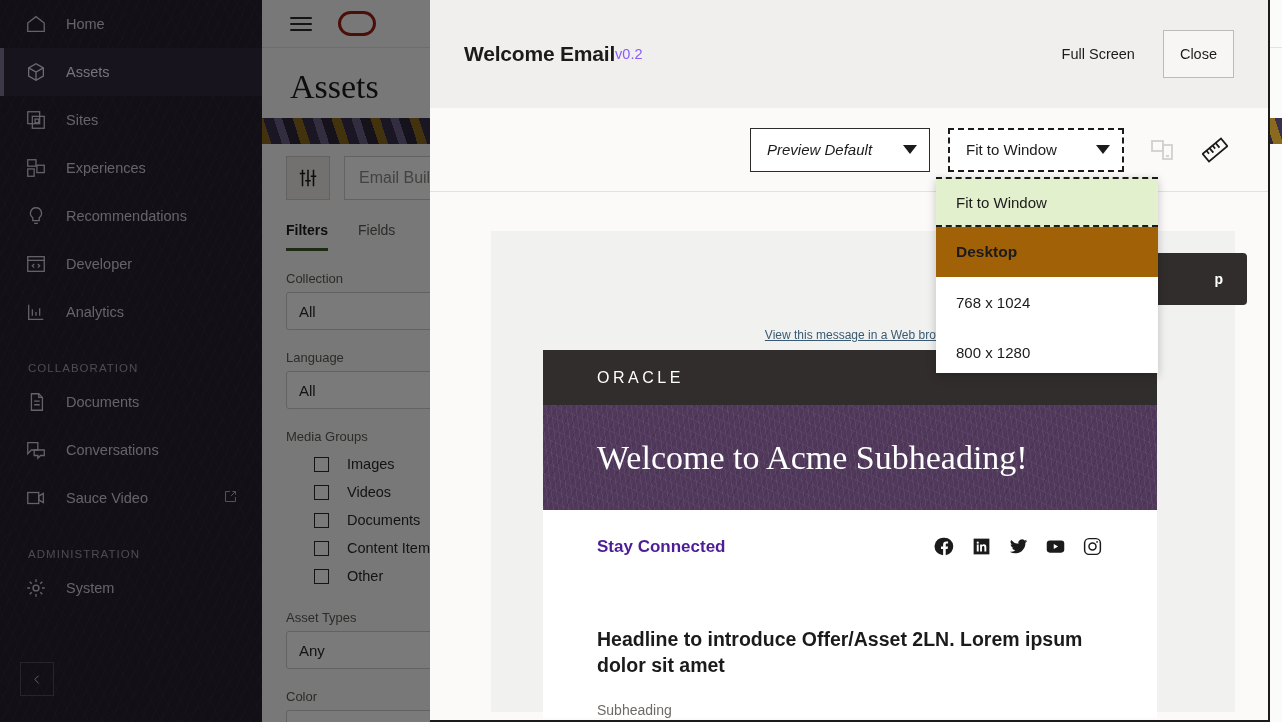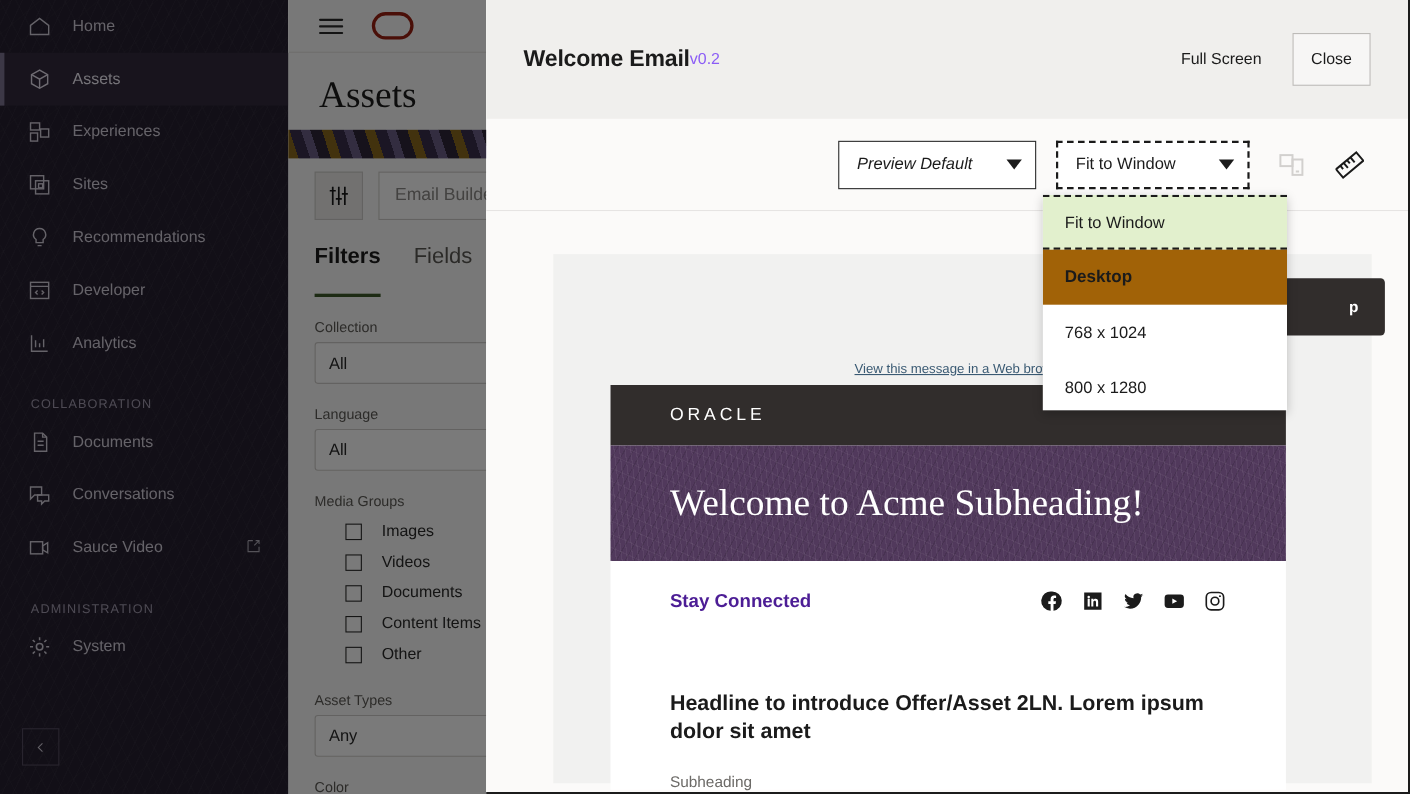--- a/index.html
+++ b/index.html
@@ -99,42 +99,42 @@
   .filter-ico-btn {
     width: 44px; height: 44px; border: 1px solid #cfcdca; background: #eeedeb;
     display:flex; align-items:center; justify-content:center; cursor:pointer;
   }
   .search-box {
     flex: 1 1 auto; height: 44px; border: 1px solid #cfcdca; background: #fff;
     display:flex; align-items:center; padding-left: 14px;
     color: #8d8b88; font-size: 16px;
   }
   .tabs { display:flex; gap: 30px; margin-top: 22px; border-bottom: 0; }
-  .tab { font-size: 20px; color: #5b5955; padding-bottom: 22px; cursor:pointer; }
+  .tab { font-size: 14px; color: #5b5955; padding-bottom: 10px; cursor:pointer; }
   .tab.active { color: #1d1d1d; font-weight: bold; border-bottom: 3px solid #3d5a2a; }
   .flab { font-size: 13px; color: #5d5b57; margin-top: 20px; margin-bottom: 6px; }
   .fselect {
     height: 38px; border: 1px solid #cfcdca; background: #fff; border-radius: 3px;
     display:flex; align-items:center; padding: 0 12px; font-size: 15px; color: #2b2b2b;
     cursor: pointer;
   }
   .cbrow { display:flex; align-items:center; height: 28px; padding-left: 28px; font-size: 14.5px; color:#2b2b2b; }
   .cbox { width: 15px; height: 15px; border: 1.7px solid #2b2b2b; margin-right: 18px; background:#fff; flex:0 0 15px;}
   .dim-overlay {
     position: absolute; left: 0; top: 0; width: 262px; height: 722px;
     background: rgba(0,0,0,.45); z-index: 40; pointer-events: none;
   }
   .dim-overlay2 {
     position: absolute; left: 262px; top: 0; width: 180px; height: 722px;
     background: rgba(0,0,0,.52); z-index: 40; pointer-events: none;
   }
 
   
   .modal {
-    position: absolute; left: 442px; top: 0; width: 840px; height: 722px;
+    position: absolute; left: 430px; top: 0; width: 840px; height: 722px;
     background: #fbfaf9; z-index: 60;
     border-right: 2px solid #1b1b1b;
     border-bottom: 2px solid #1b1b1b;
     display: flex; flex-direction: column;
     overflow: hidden;
   }
   .modal-header {
     height: 108px; background: #f0efed;
     display: flex; align-items: center; padding: 0 34px 0 34px;
     flex: 0 0 108px;
@@ -254,37 +254,37 @@
               <path d="M12 3 4 7.5v9L12 21l8-4.5v-9L12 3z"></path>
               <path d="M4 7.5 12 12l8-4.5M12 12v9"></path>
             </svg>
         </span>
         <span>Assets</span>
       </div>
 
       <div class="nav-item">
         <span class="nv-ico">
           <svg width="22" height="22" viewBox="0 0 24 24" fill="none" stroke="#b9b4bf" stroke-width="1.4">
+              <rect x="3" y="3" width="13" height="13"></rect>
+              <rect x="8" y="8" width="13" height="13"></rect>
+              <rect x="11" y="11" width="4" height="4"></rect>
+            </svg>
+        </span>
+        <span>Sites</span>
+      </div>
+
+      <div class="nav-item">
+        <span class="nv-ico">
+          <svg width="22" height="22" viewBox="0 0 24 24" fill="none" stroke="#b9b4bf" stroke-width="1.4">
               <rect x="3" y="3" width="9" height="7"></rect>
               <rect x="3" y="13" width="7" height="8"></rect>
               <rect x="13" y="9" width="8" height="8"></rect>
             </svg>
         </span>
         <span>Experiences</span>
-      </div>
-
-      <div class="nav-item">
-        <span class="nv-ico">
-          <svg width="22" height="22" viewBox="0 0 24 24" fill="none" stroke="#b9b4bf" stroke-width="1.4">
-              <rect x="3" y="3" width="13" height="13"></rect>
-              <rect x="8" y="8" width="13" height="13"></rect>
-              <rect x="11" y="11" width="4" height="4"></rect>
-            </svg>
-        </span>
-        <span>Sites</span>
       </div>
 
       <div class="nav-item">
         <span class="nv-ico">
           <svg width="22" height="22" viewBox="0 0 24 24" fill="none" stroke="#b9b4bf" stroke-width="1.4">
               <path d="M12 3a6 6 0 0 0-3.5 10.9V17h7v-3.1A6 6 0 0 0 12 3z"></path>
               <path d="M10 20h4"></path>
             </svg>
         </span>
         <span>Recommendations</span>

